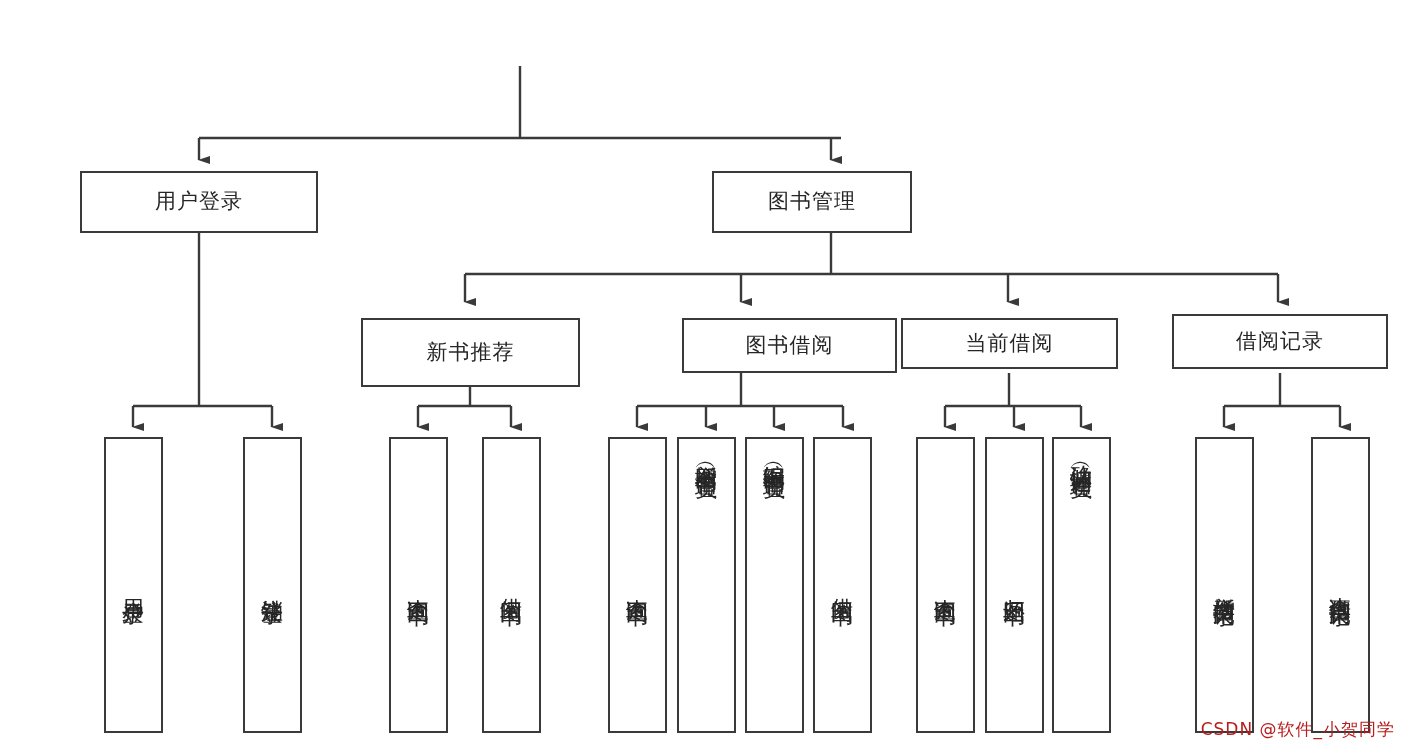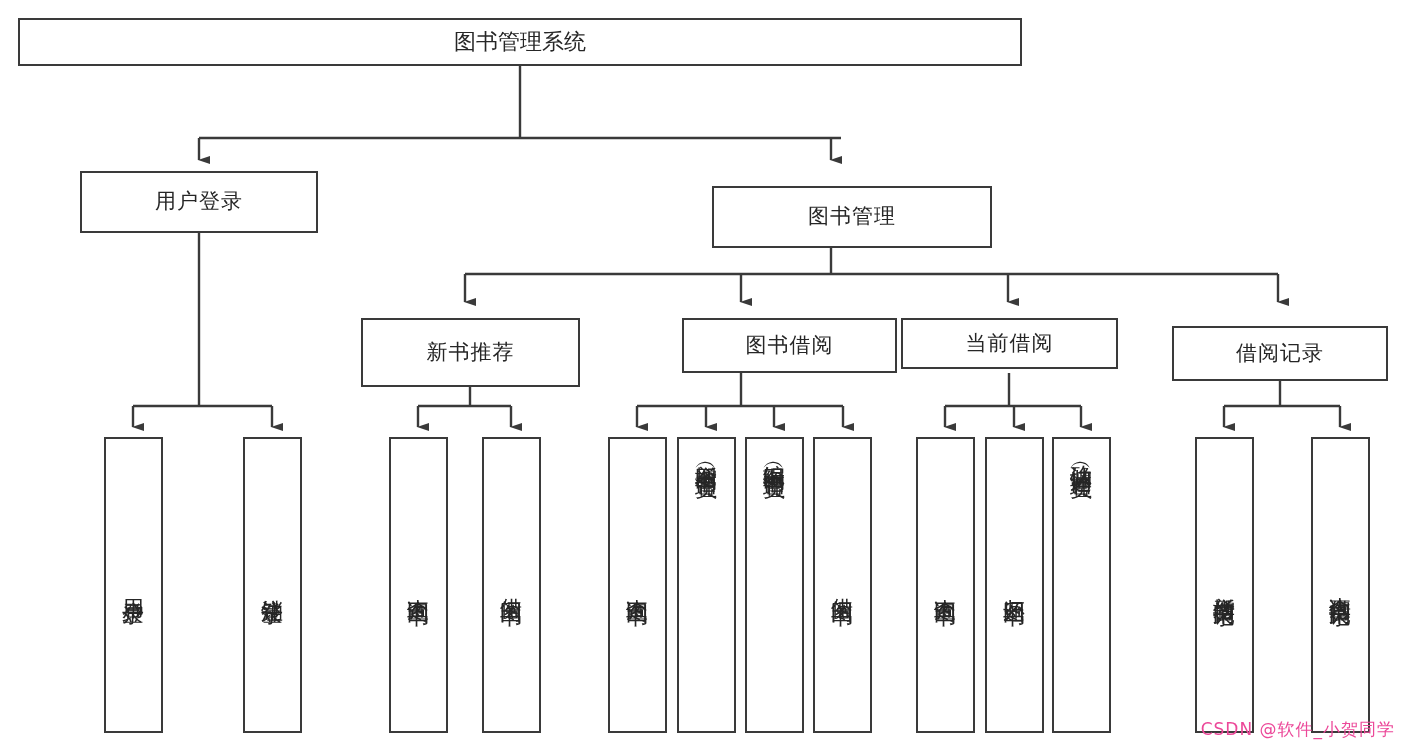--- a/index.html
+++ b/index.html
@@ -65,21 +65,21 @@
   }
   .vert-wrap.centered .vtext {
     top: 50%;
     transform: translate(-50%, -50%);
   }
   .watermark {
     position: absolute;
     right: 10px;
     bottom: 6px;
     font-size: 17px;
-    color: #ec4899;
+    color: #b91c1c;
     letter-spacing: 1px;
     white-space: nowrap;
   }
 </style>
 </head>
 <body>
 
 <div id="canvas">
 
   <svg class="wires" viewBox="0 0 1405 747" xmlns="http://www.w3.org/2000/svg">
@@ -126,41 +126,38 @@
       <path d="M1014,406 L1014,427" marker-end="url(#ah)"></path>
       <path d="M1081,406 L1081,427" marker-end="url(#ah)"></path>
 
       <path d="M1280,373 L1280,406"></path>
       <path d="M1224,406 L1340,406"></path>
       <path d="M1224,406 L1224,427" marker-end="url(#ah)"></path>
       <path d="M1340,406 L1340,427" marker-end="url(#ah)"></path>
     </g>
   </svg>
 
-  <div class="node root" style="left:18px; top:18px; width:1004px; height:48px;">
-    <span>图书管理系统</span>
-  </div>
 
   <div class="node horiz" style="left:80px; top:171px; width:238px; height:62px;">
     <span>用户登录</span>
   </div>
-  <div class="node horiz" style="left:712px; top:186px; width:280px; height:62px;">
+  <div class="node horiz" style="left:712px; top:171px; width:200px; height:62px;">
     <span>图书管理</span>
   </div>
 
   <div class="node horiz" style="left:361px; top:318px; width:219px; height:69px;">
     <span>新书推荐</span>
   </div>
   <div class="node horiz" style="left:634px; top:318px; width:215px; height:55px;margin-left:48px;">
     <span>图书借阅</span>
   </div>
   <div class="node horiz" style="left:901px; top:318px; width:217px; height:51px;">
     <span>当前借阅</span>
   </div>
-  <div class="node horiz" style="left:1172px; top:326px; width:216px; height:55px;">
+  <div class="node horiz" style="left:1172px; top:314px; width:216px; height:55px;">
     <span>借阅记录</span>
   </div>
 
   <div class="vert-wrap centered" style="left:104px; top:437px; width:59px; height:296px;">
     <span class="vtext">用户登录</span>
   </div>
   <div class="vert-wrap centered" style="left:243px; top:437px; width:59px; height:296px;">
     <span class="vtext">注销登录</span>
   </div>
 

